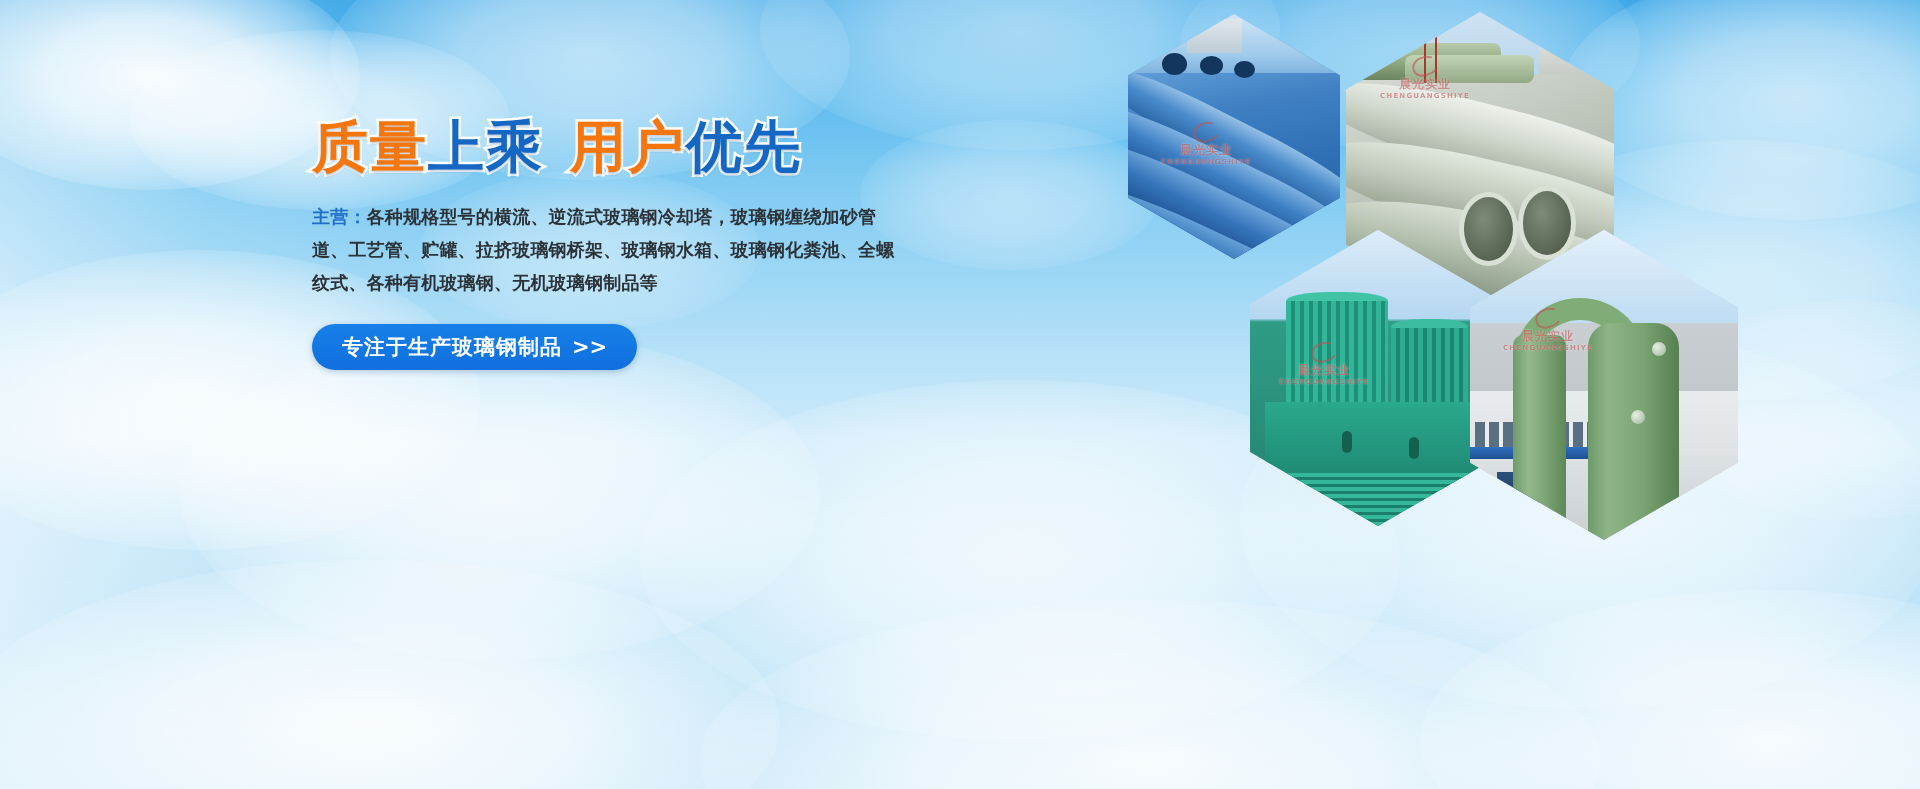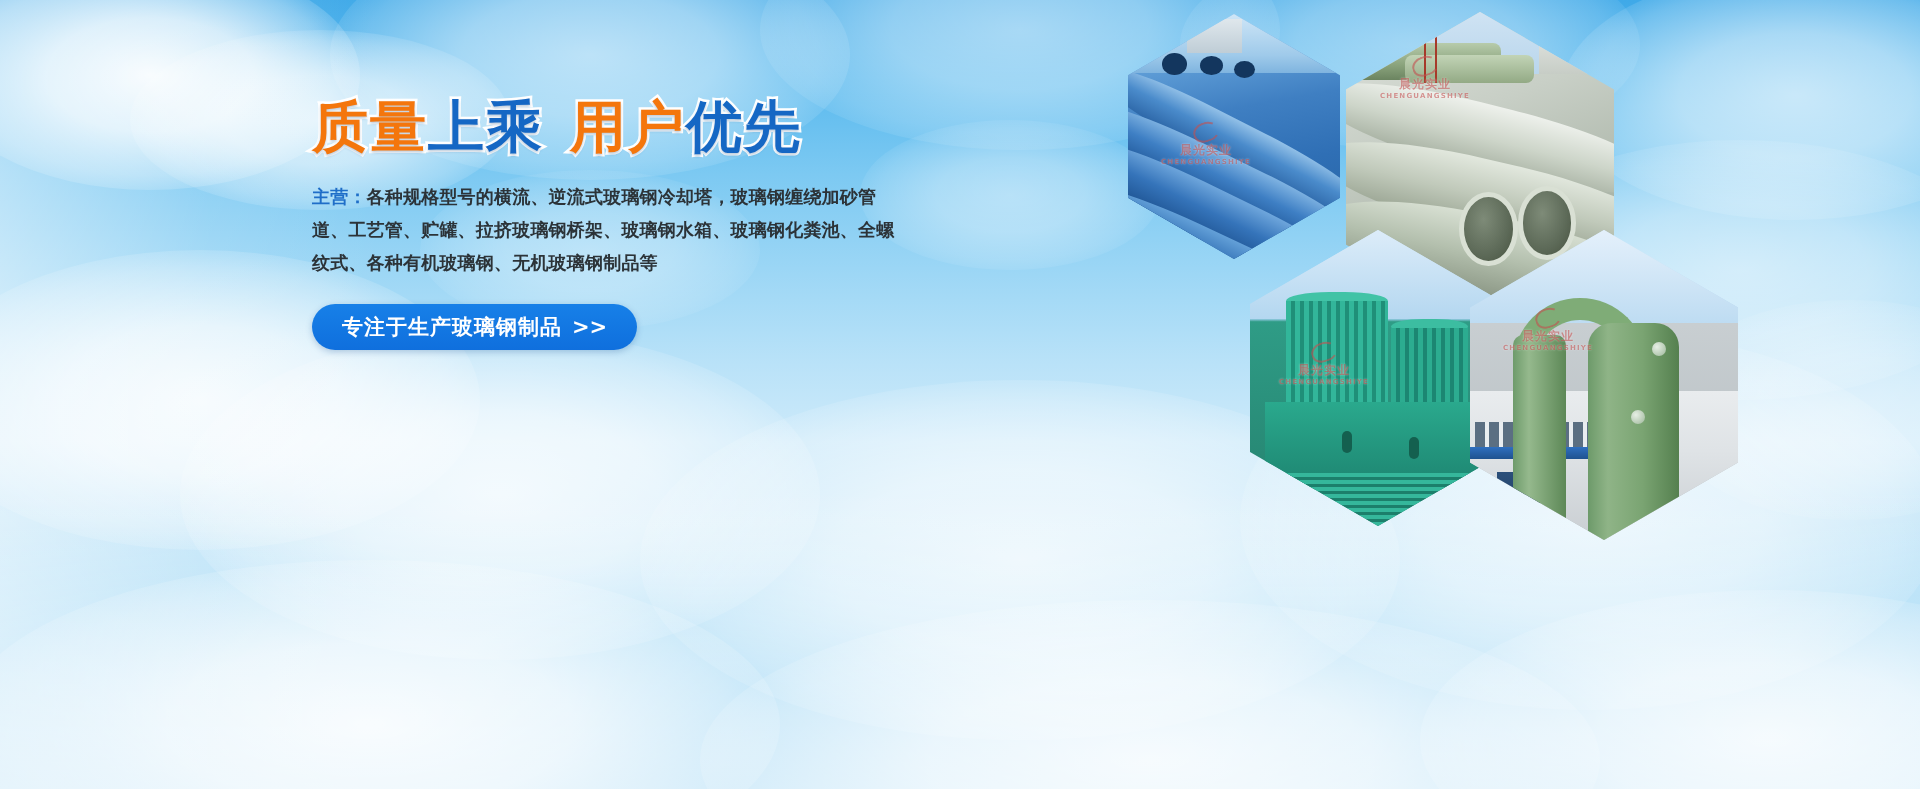--- a/index.html
+++ b/index.html
@@ -85,20 +85,21 @@
     white-space: nowrap;
     margin-left: 0px;
     font-family: "DejaVu Sans", "Liberation Sans", sans-serif;
   }
   .headline .seg {
     display: inline-block;
     -webkit-text-stroke: 5px #ffffff;
     paint-order: stroke fill;
     text-shadow:
       0 2px 3px rgba(40,90,140,0.30);
+    margin-top: 20px;
   }
   .seg.orange { color: #f4760c; }
   .seg.blue   { color: #1567c4; }
   .gap { display:inline-block; width: 26px; }
 
   .desc {
     margin-top: 22px;
     font-size: 18px;
     line-height: 33px;
     color: #2c3338;

